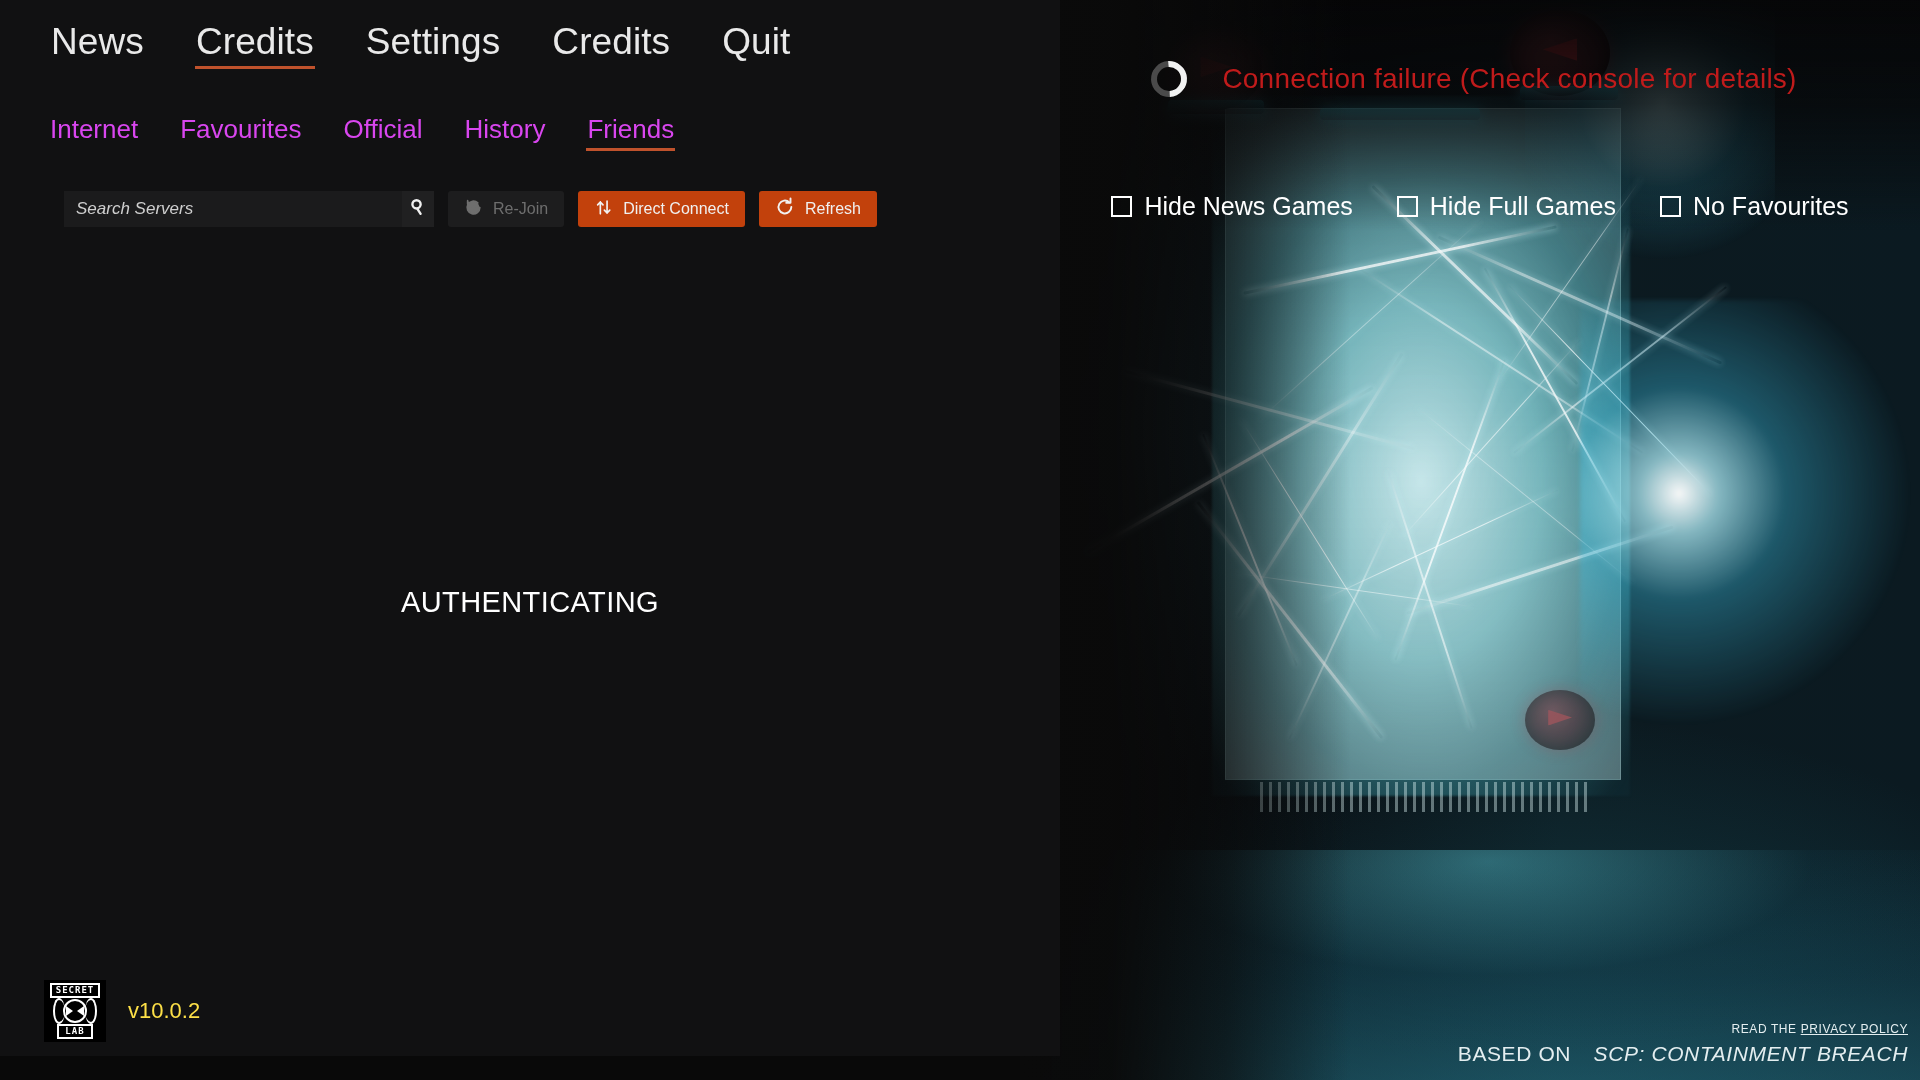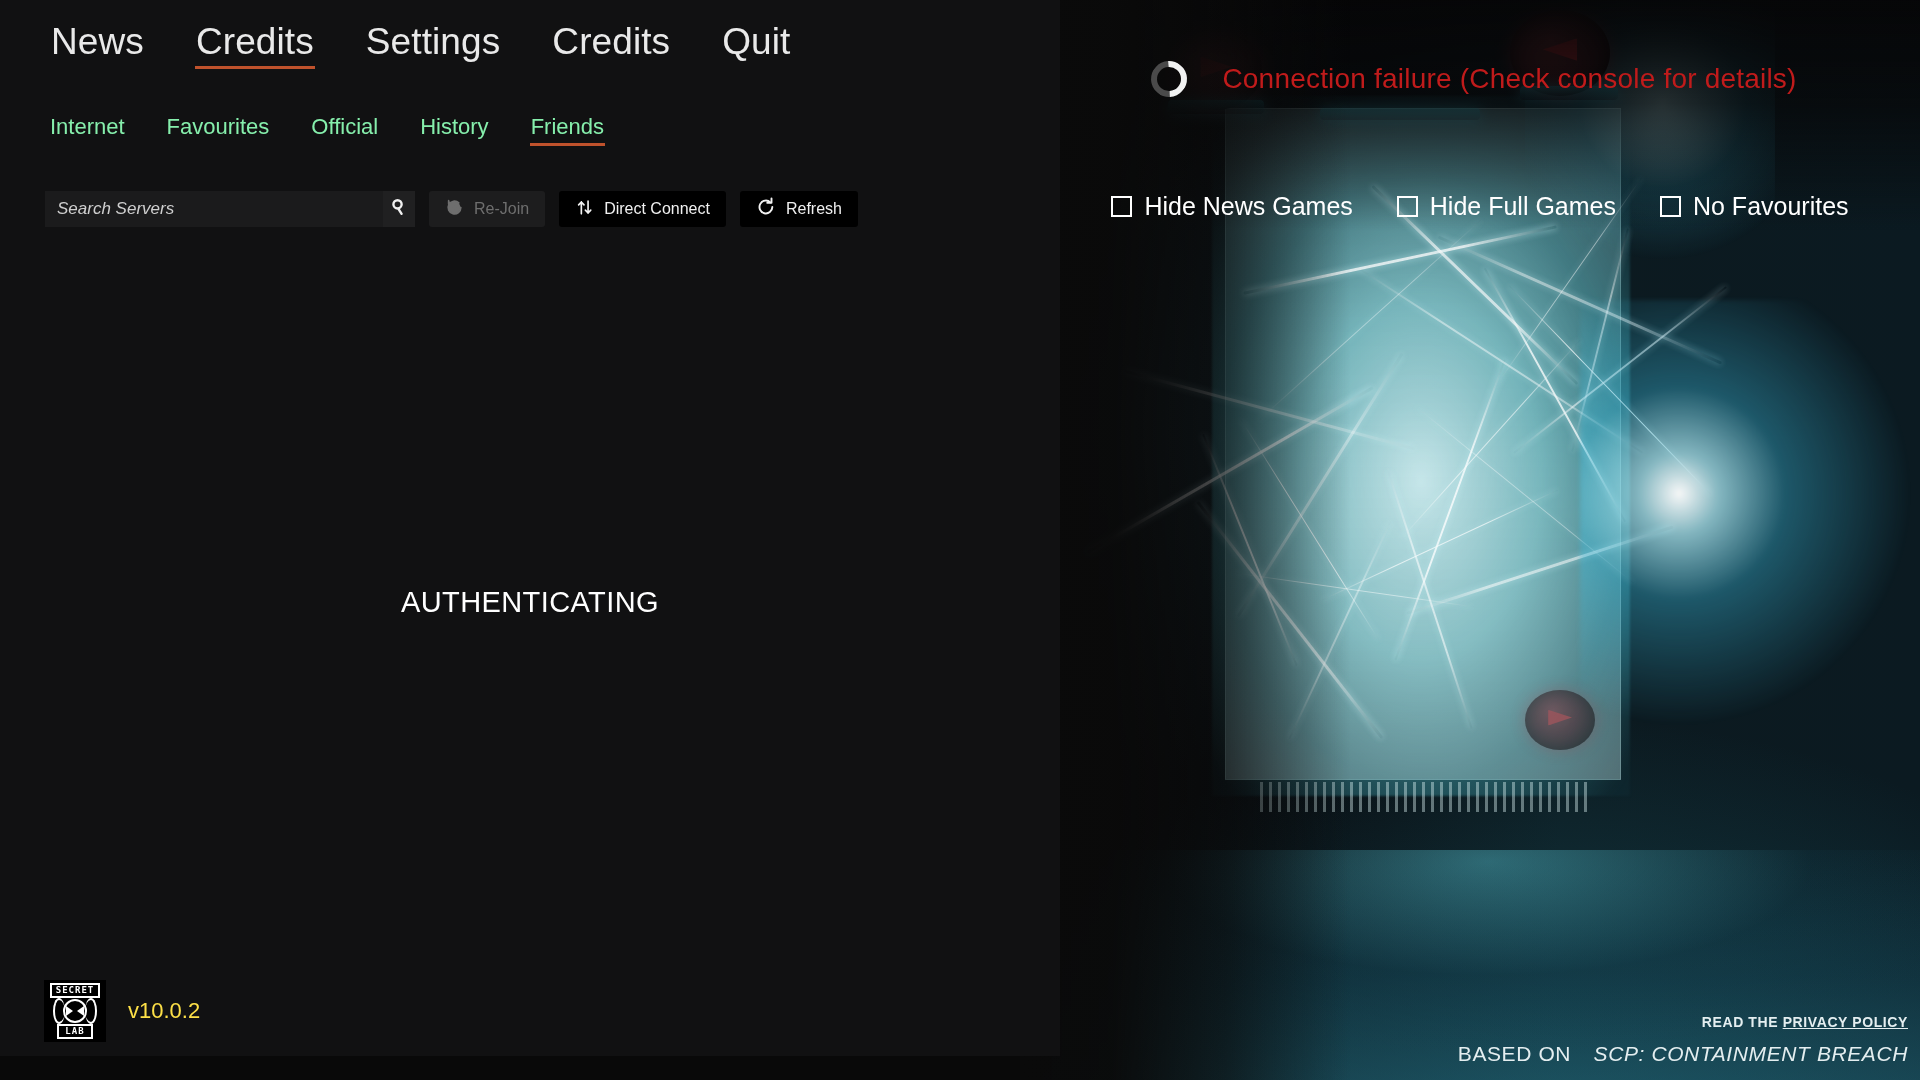--- a/index.html
+++ b/index.html
@@ -118,52 +118,52 @@
     height:3px; background:#c0522c;
   }
 
   
   .sub-nav{
     position:absolute; left:48px; top:115px;
     display:flex; align-items:flex-start; gap:38px;
   }
   .sub-nav .subnav-item{
     position:relative;
-    font-size:22px; line-height:1.1; color:#86efac;
+    font-size:26px; line-height:1.1; color:#d946ef;
     padding:0 2px 8px 2px; cursor:pointer; white-space:nowrap;
   }
   .sub-nav .subnav-item.active::after{
     content:""; position:absolute; left:1px; right:1px; bottom:1px;
     height:3px; background:#c0522c;
   }
 
   
   .toolbar{
-    position:absolute; left:45px; top:191px;
+    position:absolute; left:64px; top:191px;
     display:flex; align-items:center; gap:14px;
   }
   .search-wrap{
     display:flex; align-items:center;
     width:370px; height:36px;
   }
   .search-input{
     flex:1; height:36px;
     background:#1b1b1c; border:none; outline:none;
     color:#d6d6d6; font-style:italic; font-size:17px;
     font-family:"Liberation Sans", sans-serif;
     padding:0 12px;
   }
   .search-input::placeholder{ color:#cfcfcf; font-style:italic; opacity:1; }
   .search-btn{
     width:32px; height:36px; background:#202021; border:none; cursor:pointer;
     display:flex; align-items:center; justify-content:center;
   }
   .tbtn{
     height:36px; padding:0 16px;
-    background:#000000; border:none; cursor:pointer;
+    background:#c2410c; border:none; cursor:pointer;
     display:flex; align-items:center; gap:10px;
     color:#f0f0f0; font-size:16px; border-radius:3px;
     font-family:"Liberation Sans", sans-serif;
   }
   .tbtn.disabled{ background:#1d1d1e; color:#6e6e6e; cursor:default; }
   .tbtn.disabled svg *{ stroke:#6e6e6e !important; fill:#6e6e6e !important; }
 
   
   .auth-status{
     position:absolute; left:0; top:586px; width:1060px;
@@ -235,21 +235,21 @@
   .filter:last-child{ margin-right:0; }
   .checkbox{
     width:21px; height:21px; border:2.5px solid #ffffff; background:transparent;
     flex:0 0 auto;
   }
 
   .legal{
     position:absolute; right:12px; bottom:14px;
     text-align:right; color:#e4eef0;
   }
-  .legal .line1{ font-size:14px; letter-spacing:.6px; margin-bottom:12px;font-weight:bold; }
+  .legal .line1{ font-size:12px; letter-spacing:.6px; margin-bottom:6px; }
   .legal .line1 .policy{ text-decoration:underline; cursor:pointer; }
   .legal .line2{ font-size:21px; letter-spacing:.6px; }
   .legal .line2 em{ font-style:italic;margin-left:16px; }
 </style>
 </head>
 <body>
 
 <div id="bg-art">
   <div class="art-canvas">
     <div class="art-room"></div>

